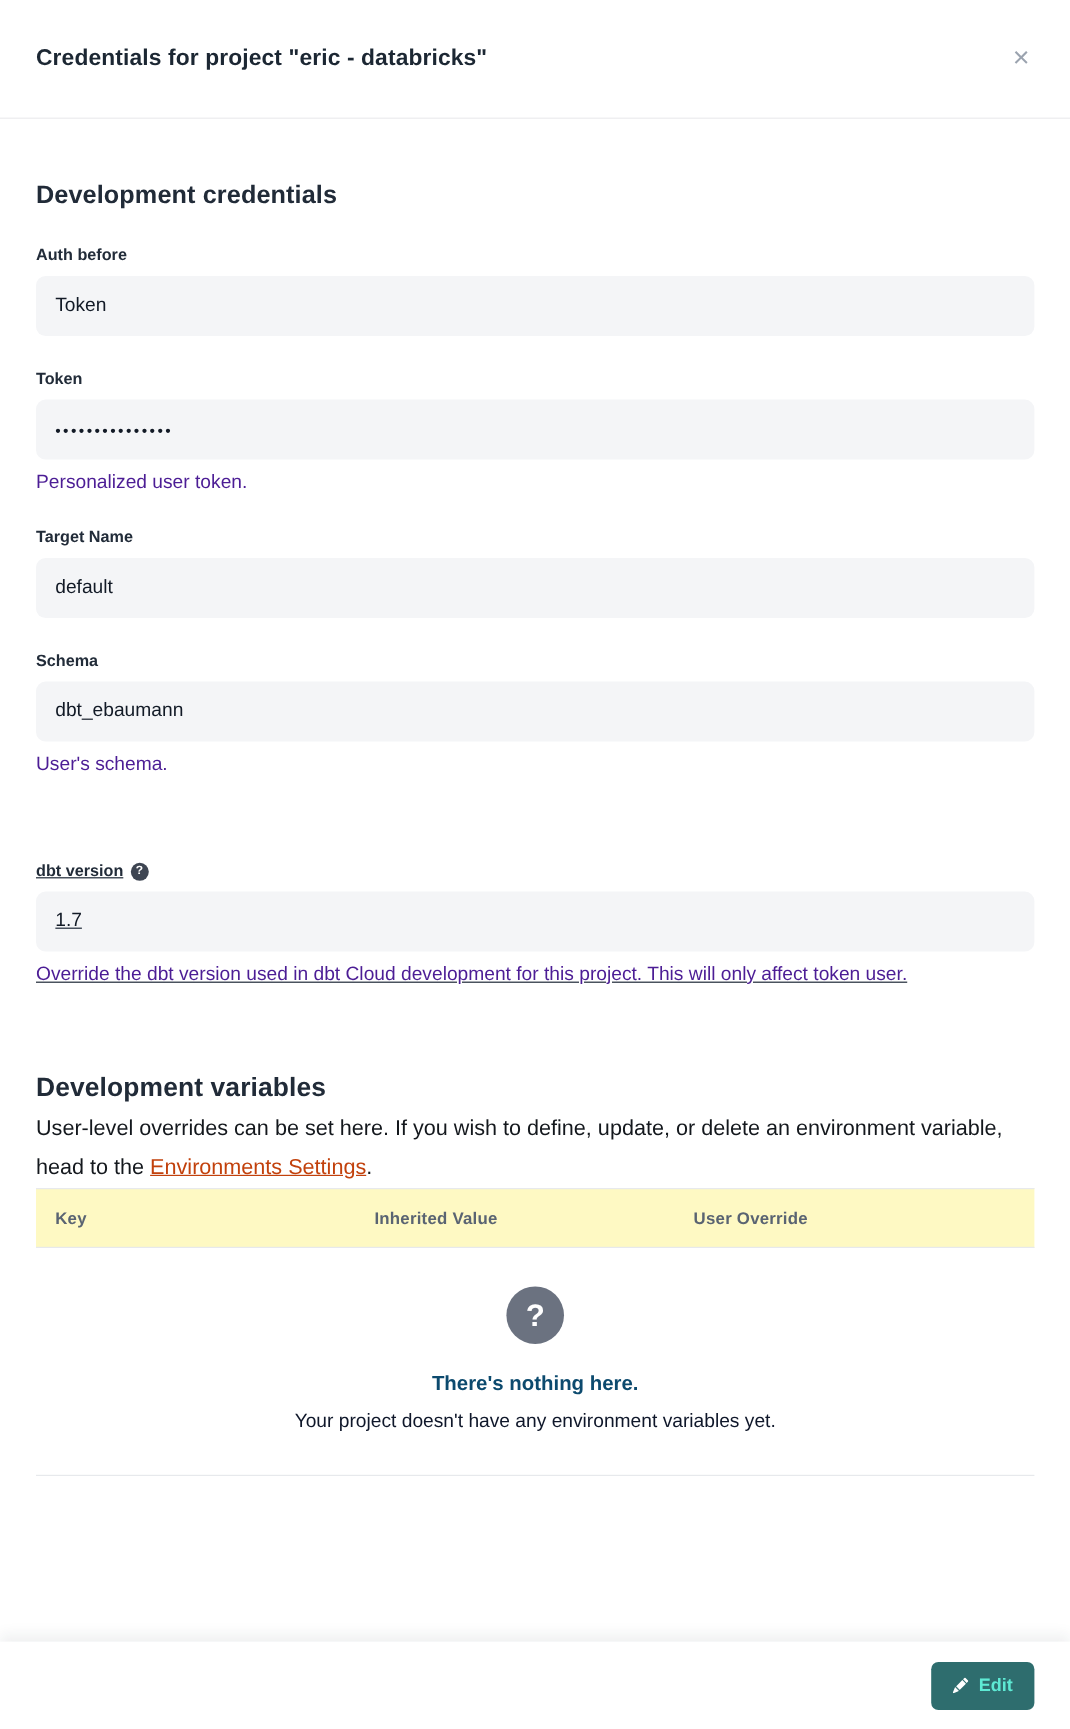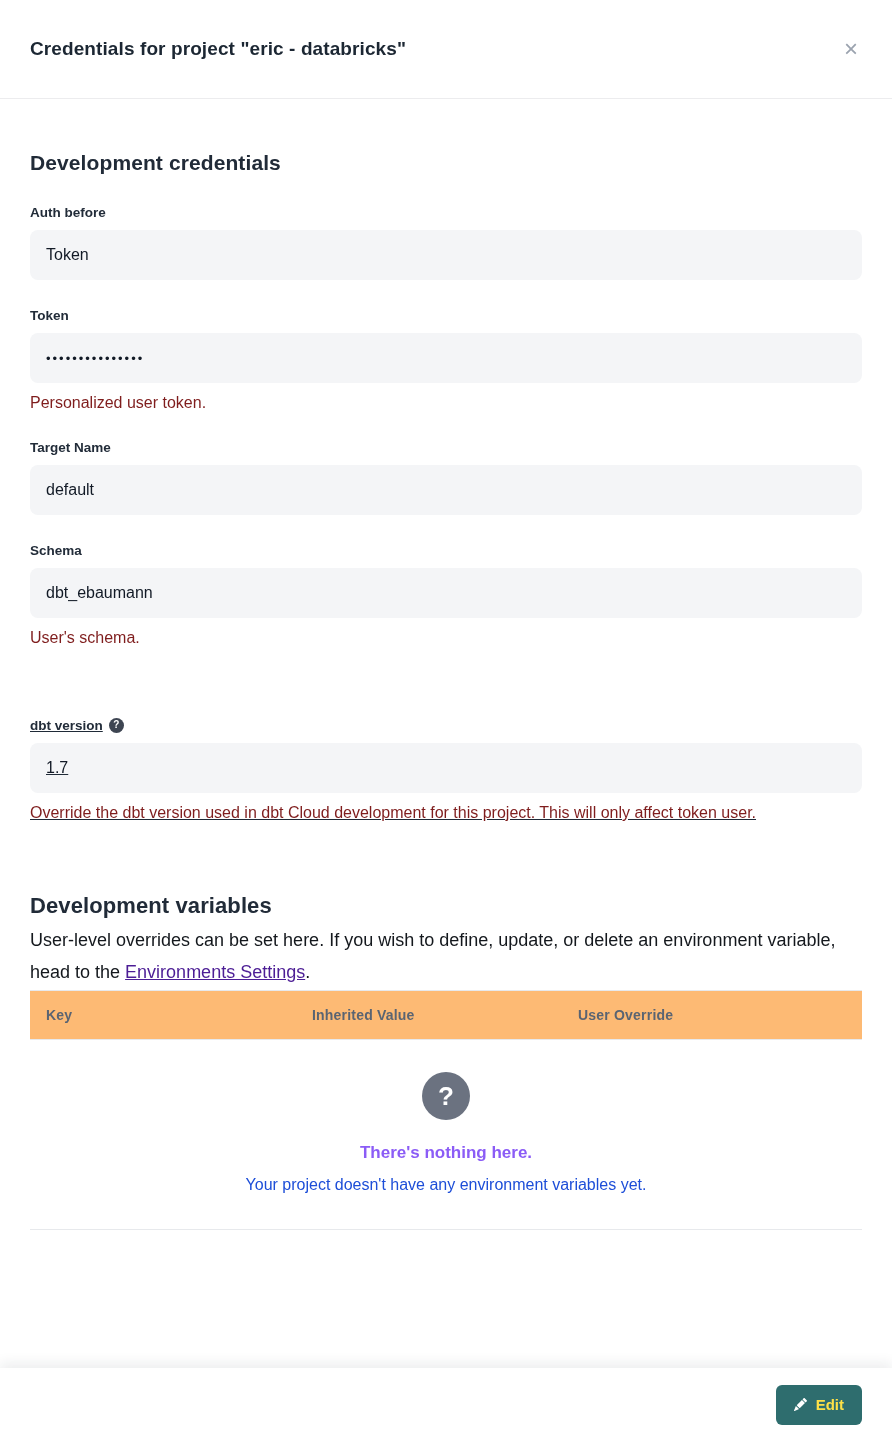--- a/index.html
+++ b/index.html
@@ -74,21 +74,21 @@
     outline: none;
   }
   .field-input.masked {
     font-size: 13px;
     letter-spacing: 2px;
     color: #121a26;
   }
   .field-helper {
     margin-top: 10px;
     font-size: 16px;
-    color: #7f1d1d;
+    color: #4c1d95;
     line-height: 19px;
   }
 
   .section-desc {
     margin-top: 12px;
     font-size: 17px;
     line-height: 27px;
     color: #5a6673;
     max-width: 812px;
   }
@@ -109,31 +109,31 @@
   }
 
   
   .env-desc {
     margin-top: 4px;
     font-size: 18px;
     line-height: 32px;
     color: #14181d;
   }
   .env-link {
-    color: #4c1d95;
+    color: #c2410c;
     text-decoration: underline;
     cursor: pointer;
   }
   .env-table-header {
     margin-top: 2px;
     height: 50px;
     display: grid;
     grid-template-columns: 266px 266px 1fr;
     align-items: center;
-    background: #fdba74;
+    background: #fef9c3;
     border-top: 1px solid #e7e9ec;
     border-bottom: 1px solid #e7e9ec;
   }
   .env-table-header .col {
     padding-left: 16px;
     font-size: 14px;
     font-weight: 700;
     color: #5a6472;
     letter-spacing: .2px;
   }
@@ -147,27 +147,27 @@
     border-radius: 50%;
     background: #6b7280;
     color: #ffffff;
     font-size: 26px;
     font-weight: 700;
   }
   .empty-title {
     margin-top: 22px;
     font-size: 17px;
     font-weight: 700;
-    color: #8b5cf6;
+    color: #0c4a6e;
     line-height: 22px;
   }
   .empty-subtitle {
     margin-top: 10px;
     font-size: 16px;
-    color: #1d4ed8;
+    color: #0f172a;
     line-height: 21px;
   }
 
   .bottom-divider {
     border: none;
     border-top: 1px solid #e7e9ec;
     margin: 34px 0 0 0;
   }
 
   
@@ -184,21 +184,21 @@
   }
   .edit-btn {
     display: inline-flex;
     align-items: center;
     gap: 9px;
     height: 40px;
     padding: 0 18px;
     border: none;
     border-radius: 6px;
     background: #2e6d6e;
-    color: #fde047;
+    color: #5eead4;
     font-family: inherit;
     font-size: 15px;
     font-weight: 600;
     cursor: pointer;
   }
   .edit-btn svg { display: block; }
 </style>
 </head>
 <body>
 

